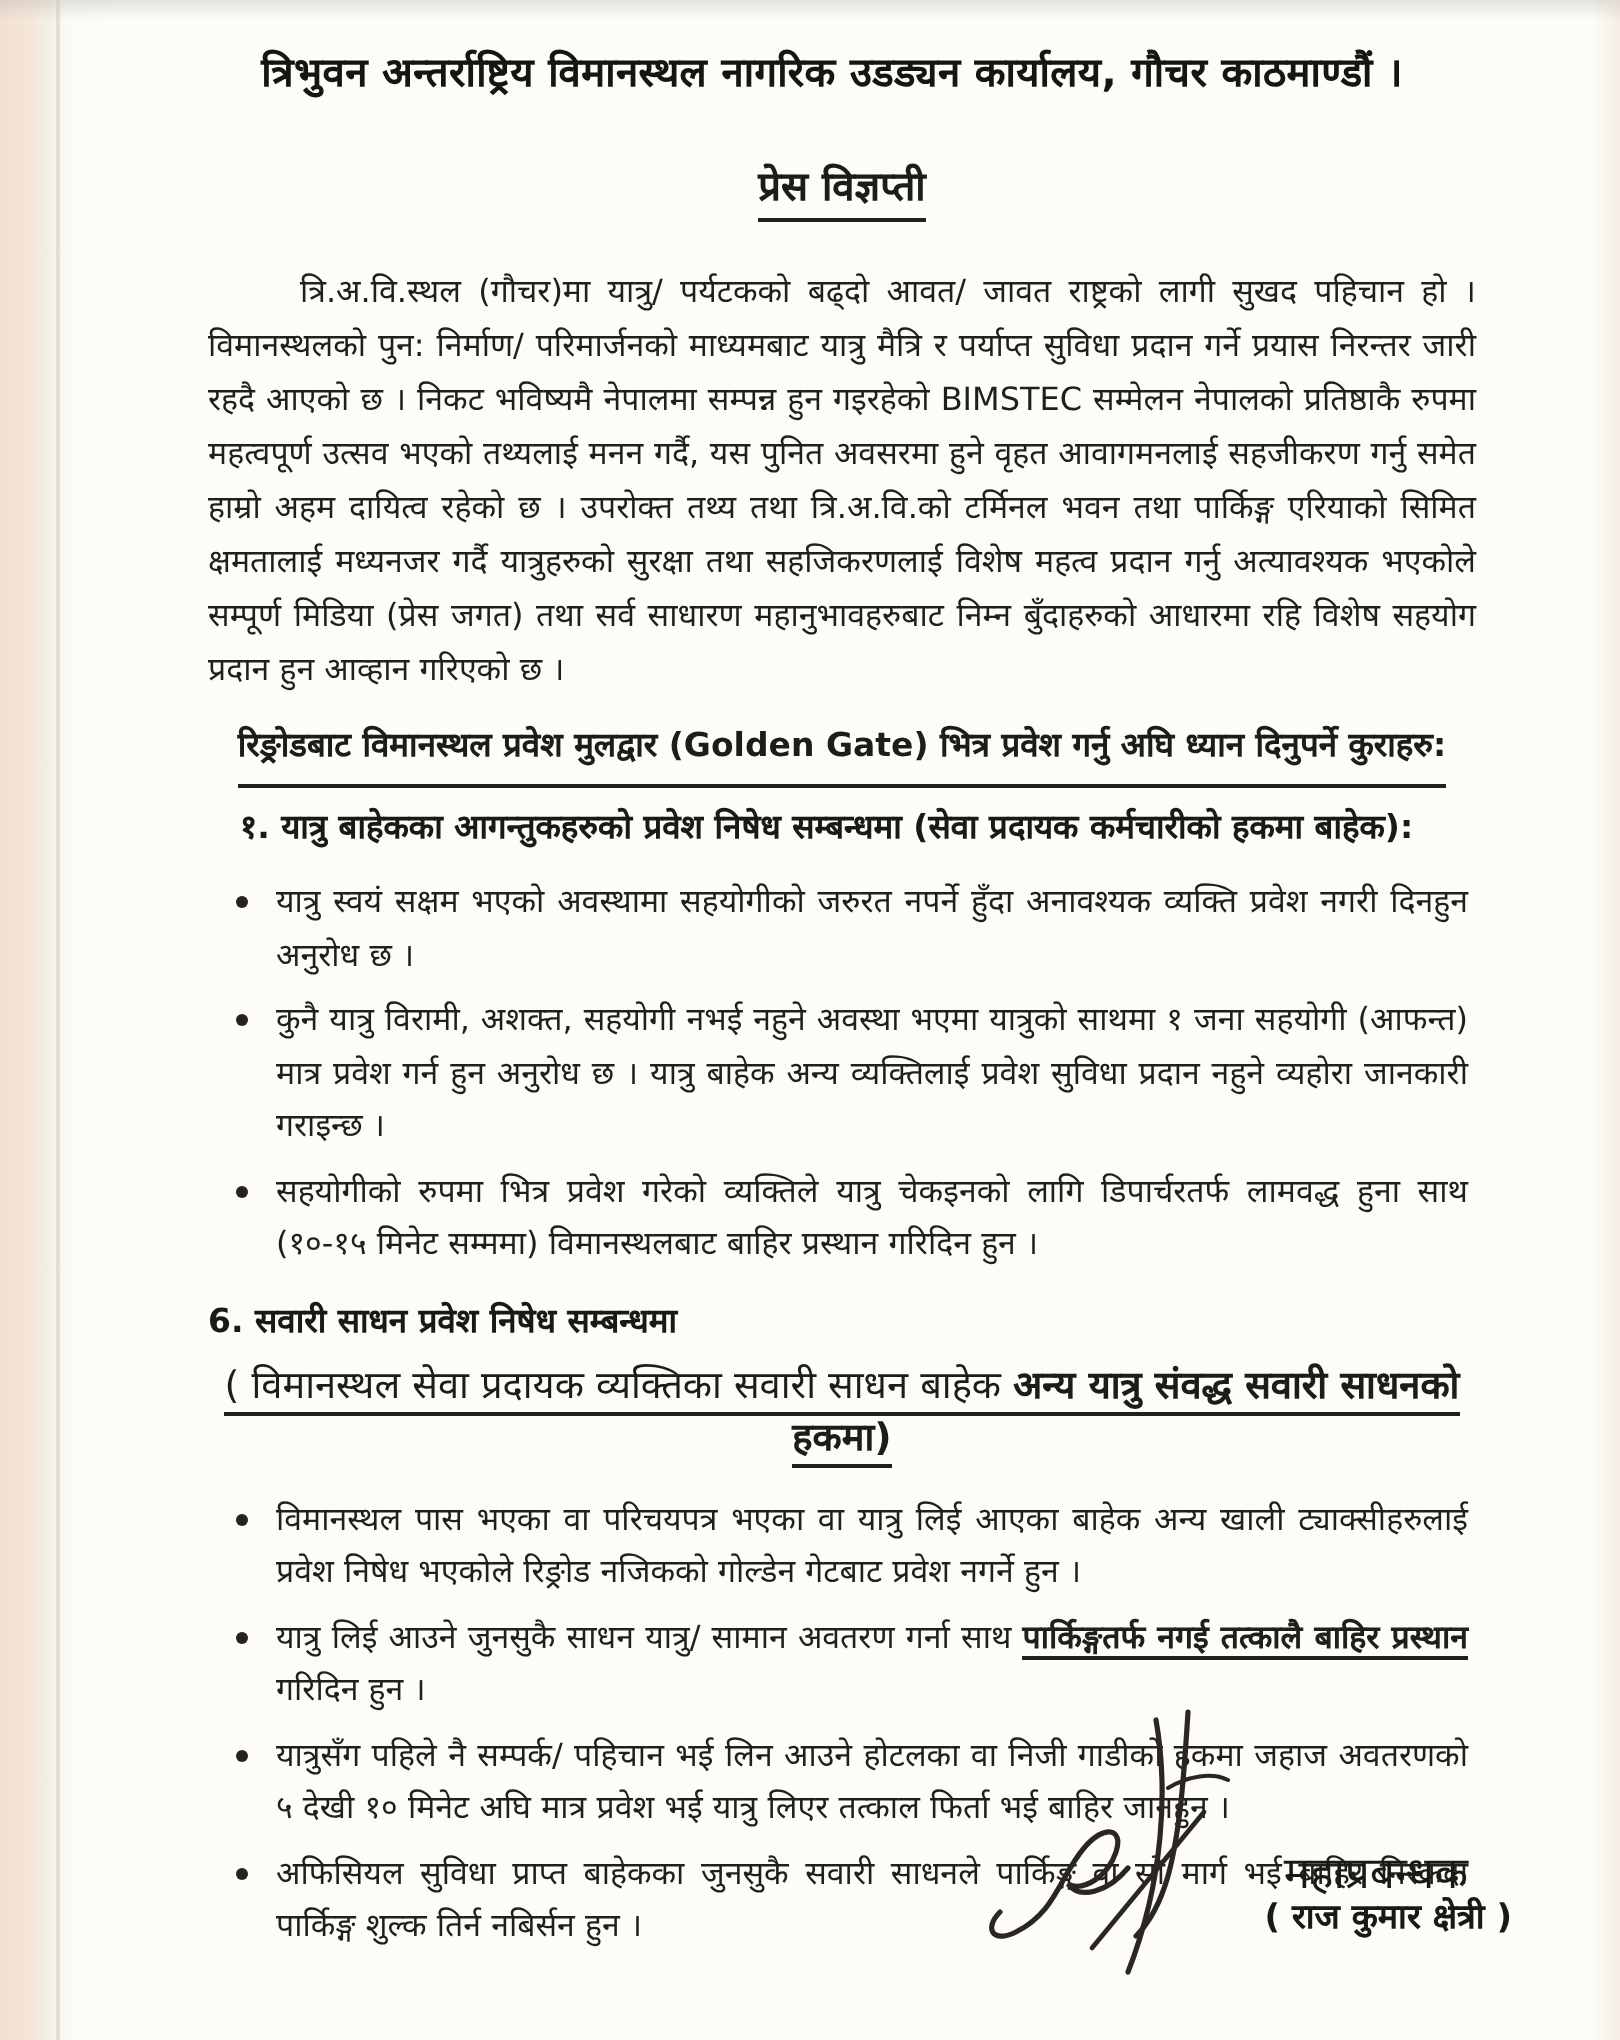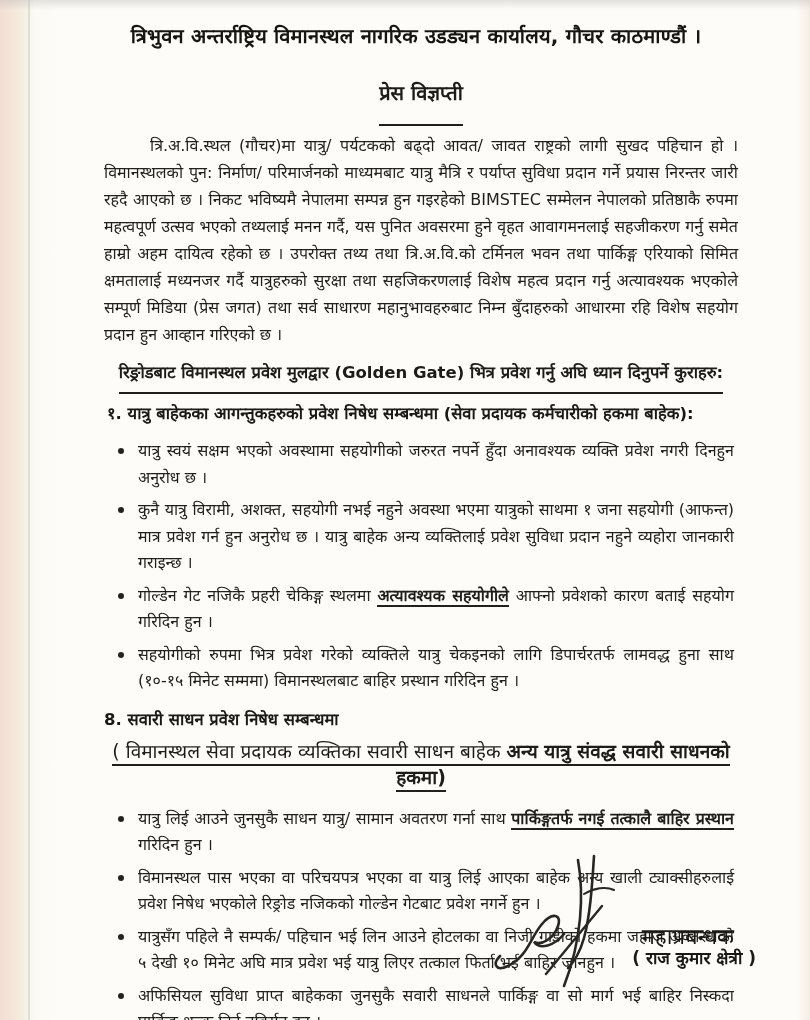--- a/index.html
+++ b/index.html
@@ -18,37 +18,37 @@
     padding:16px 72px 0 104px;
   }
   .edge-line{position:absolute;left:28px;top:0;bottom:0;width:2px;background:rgba(190,200,185,.45);}
   .org-title{
     text-align:center;font-size:20px;font-weight:bold;letter-spacing:.2px;
     margin:6px 0 30px -10px;color:#171513;
   }
   .press-heading{text-align:center;margin:0 0 26px 0;}
   .press-heading span{
     font-size:20px;font-weight:bold;
-    border-bottom:2.5px solid #22201d;padding-bottom:19px;margin-top:28px;
+    border-bottom:2.5px solid #22201d;padding-bottom:4px;margin-top:28px;
   }
   .request-line{
     text-align:center;font-size:16.5px;font-weight:bold;
     margin:0 0 26px 0;color:#1b1916;
   }
   .intro{
     font-size:16px;line-height:27px;text-align:justify;
     text-indent:46px;margin:0 0 12px 0;color:#211f1c;
   }
   .gate-heading{text-align:center;margin:6px 0 18px 0;}
   .gate-heading span{
     font-size:16.5px;font-weight:bold;
     border-bottom:2px solid #22201d;padding-bottom:10px;
   }
   .sec-heading{
-    font-size:16.5px;font-weight:bold;margin:0 0 14px 3px;color:#1b1916;
+    font-size:16.5px;font-weight:bold;margin:0 0 14px 16px;color:#1b1916;
   }
   .sec-heading.second{margin:12px 0 8px 0;}
   .scope-line{text-align:center;margin:0 0 16px 0;}
   .scope-line .wrap{
     font-size:19px;border-bottom:2px solid #22201d;padding-bottom:2px;
   }
   .scope-line .em{font-weight:bold;}
   ul.bullets{list-style:none;margin:0 0 6px 0;padding:0 0 0 14px;}
   ul.bullets li{
     display:flex;align-items:flex-start;
@@ -98,42 +98,38 @@
     <li>
       <span class="dot"></span>
       <span class="btext">यात्रु स्वयं सक्षम भएको अवस्थामा सहयोगीको जरुरत नपर्ने हुँदा अनावश्यक व्यक्ति प्रवेश नगरी दिनहुन अनुरोध छ ।</span>
     </li>
     <li>
       <span class="dot"></span>
       <span class="btext">कुनै यात्रु विरामी, अशक्त, सहयोगी नभई नहुने अवस्था भएमा यात्रुको साथमा १ जना सहयोगी (आफन्त) मात्र प्रवेश गर्न हुन अनुरोध छ । यात्रु बाहेक अन्य व्यक्तिलाई प्रवेश सुविधा प्रदान नहुने व्यहोरा जानकारी गराइन्छ ।</span>
     </li>
     <li>
       <span class="dot"></span>
-      <span class="btext"><span>गोल्डेन गेट नजिकै प्रहरी चेकिङ्ग स्थलमा </span><span class="em">अत्यावश्यक सहयोगीले</span><span> आफ्नो प्रवेशको कारण बताई सहयोग गरिदिन हुन ।</span></span>
-    </li>
-    <li>
-      <span class="dot"></span>
       <span class="btext">सहयोगीको रुपमा भित्र प्रवेश गरेको व्यक्तिले यात्रु चेकइनको लागि डिपार्चरतर्फ लामवद्ध हुना साथ (१०-१५ मिनेट सम्ममा) विमानस्थलबाट बाहिर प्रस्थान गरिदिन हुन ।</span>
     </li>
   </ul>
 
-  <div class="sec-heading second">8. सवारी साधन प्रवेश निषेध सम्बन्धमा</div>
+  <div class="sec-heading second">6. सवारी साधन प्रवेश निषेध सम्बन्धमा</div>
 
   <div class="scope-line">
     <span class="wrap"><span>( विमानस्थल सेवा प्रदायक व्यक्तिका सवारी साधन बाहेक </span><span class="em">अन्य यात्रु संवद्ध सवारी साधनको हकमा)</span></span>
   </div>
 
   <ul class="bullets">
     <li>
       <span class="dot"></span>
-      <span class="btext"><span>यात्रु लिई आउने जुनसुकै साधन यात्रु/ सामान अवतरण गर्ना साथ </span><span class="em">पार्किङ्गतर्फ नगई तत्कालै बाहिर प्रस्थान</span><span> गरिदिन हुन ।</span></span>
+      <span class="btext">विमानस्थल पास भएका वा परिचयपत्र भएका वा यात्रु लिई आएका बाहेक अन्य खाली ट्याक्सीहरुलाई प्रवेश निषेध भएकोले रिङ्रोड नजिकको गोल्डेन गेटबाट प्रवेश नगर्ने हुन ।</span>
     </li>
     <li>
       <span class="dot"></span>
-      <span class="btext">विमानस्थल पास भएका वा परिचयपत्र भएका वा यात्रु लिई आएका बाहेक अन्य खाली ट्याक्सीहरुलाई प्रवेश निषेध भएकोले रिङ्रोड नजिकको गोल्डेन गेटबाट प्रवेश नगर्ने हुन ।</span>
+      <span class="btext"><span>यात्रु लिई आउने जुनसुकै साधन यात्रु/ सामान अवतरण गर्ना साथ </span><span class="em">पार्किङ्गतर्फ नगई तत्कालै बाहिर प्रस्थान</span><span> गरिदिन हुन ।</span></span>
     </li>
     <li>
       <span class="dot"></span>
       <span class="btext">यात्रुसँग पहिले नै सम्पर्क/ पहिचान भई लिन आउने होटलका वा निजी गाडीको हकमा जहाज अवतरणको ५ देखी १० मिनेट अघि मात्र प्रवेश भई यात्रु लिएर तत्काल फिर्ता भई बाहिर जानहुन ।</span>
     </li>
     <li>
       <span class="dot"></span>
       <span class="btext">अफिसियल सुविधा प्राप्त बाहेकका जुनसुकै सवारी साधनले पार्किङ्ग वा सो मार्ग भई बाहिर निस्कदा पार्किङ्ग शुल्क तिर्न नबिर्सन हुन ।</span>
     </li>
 

